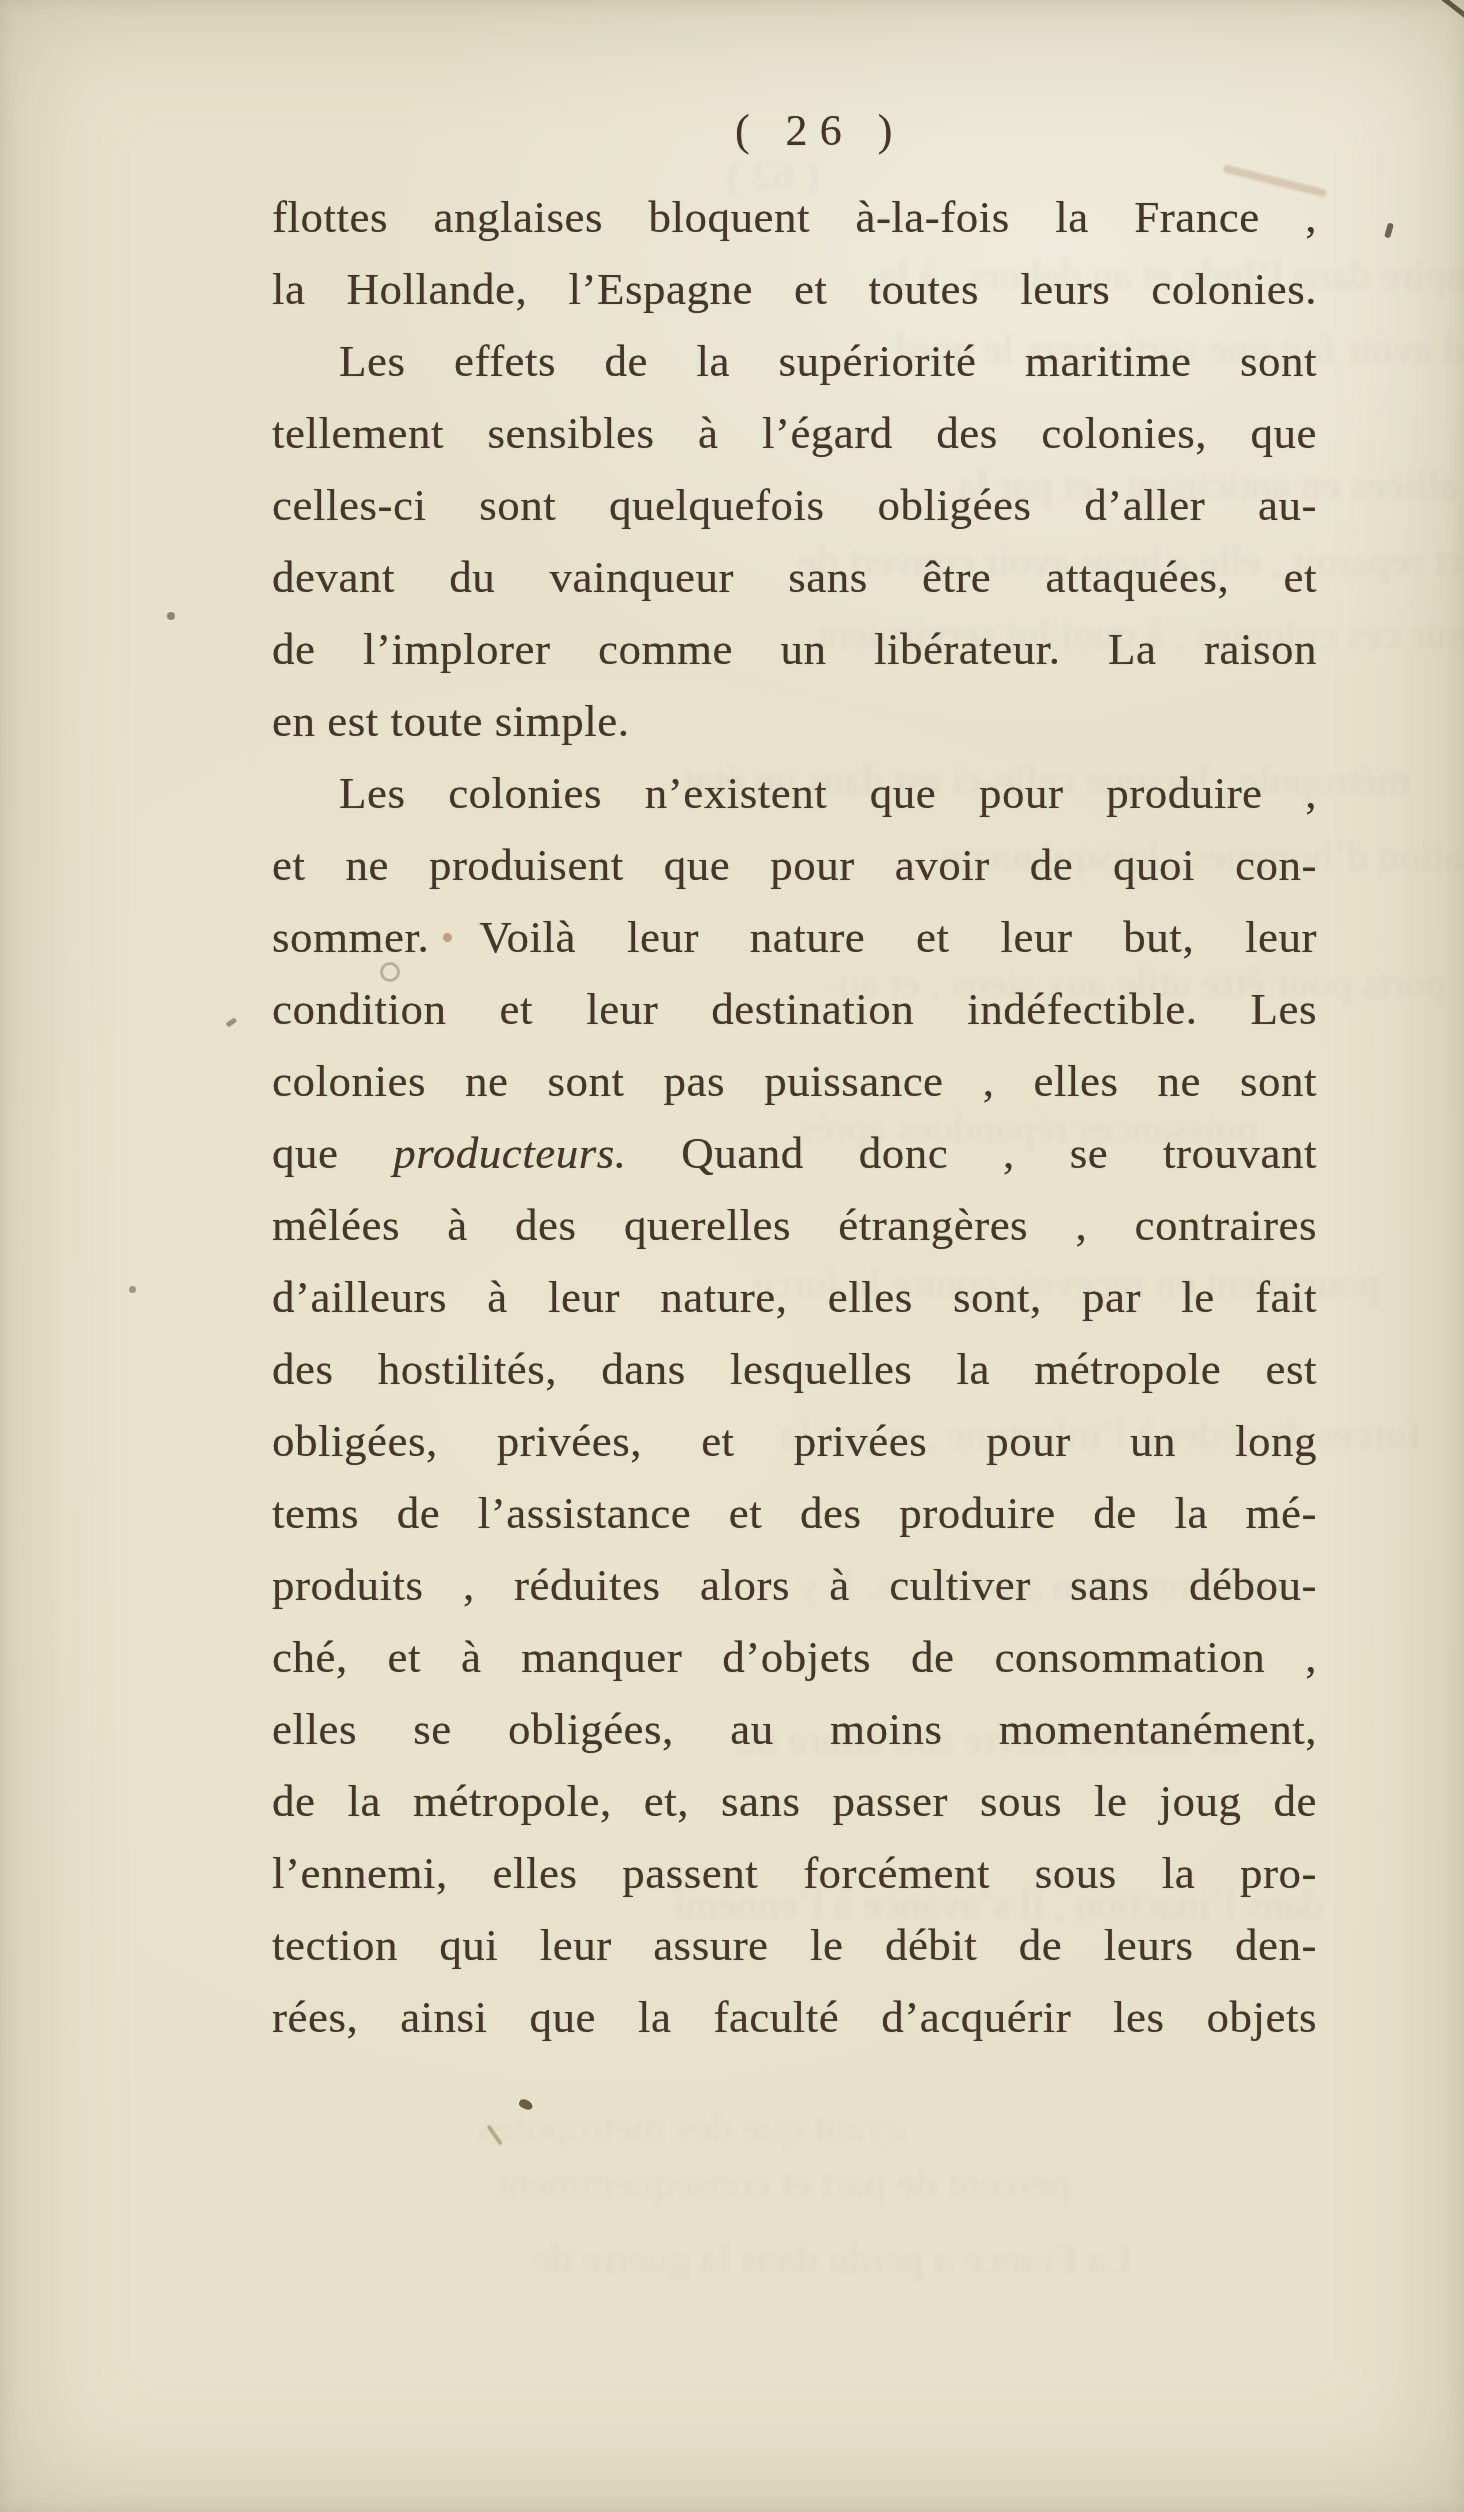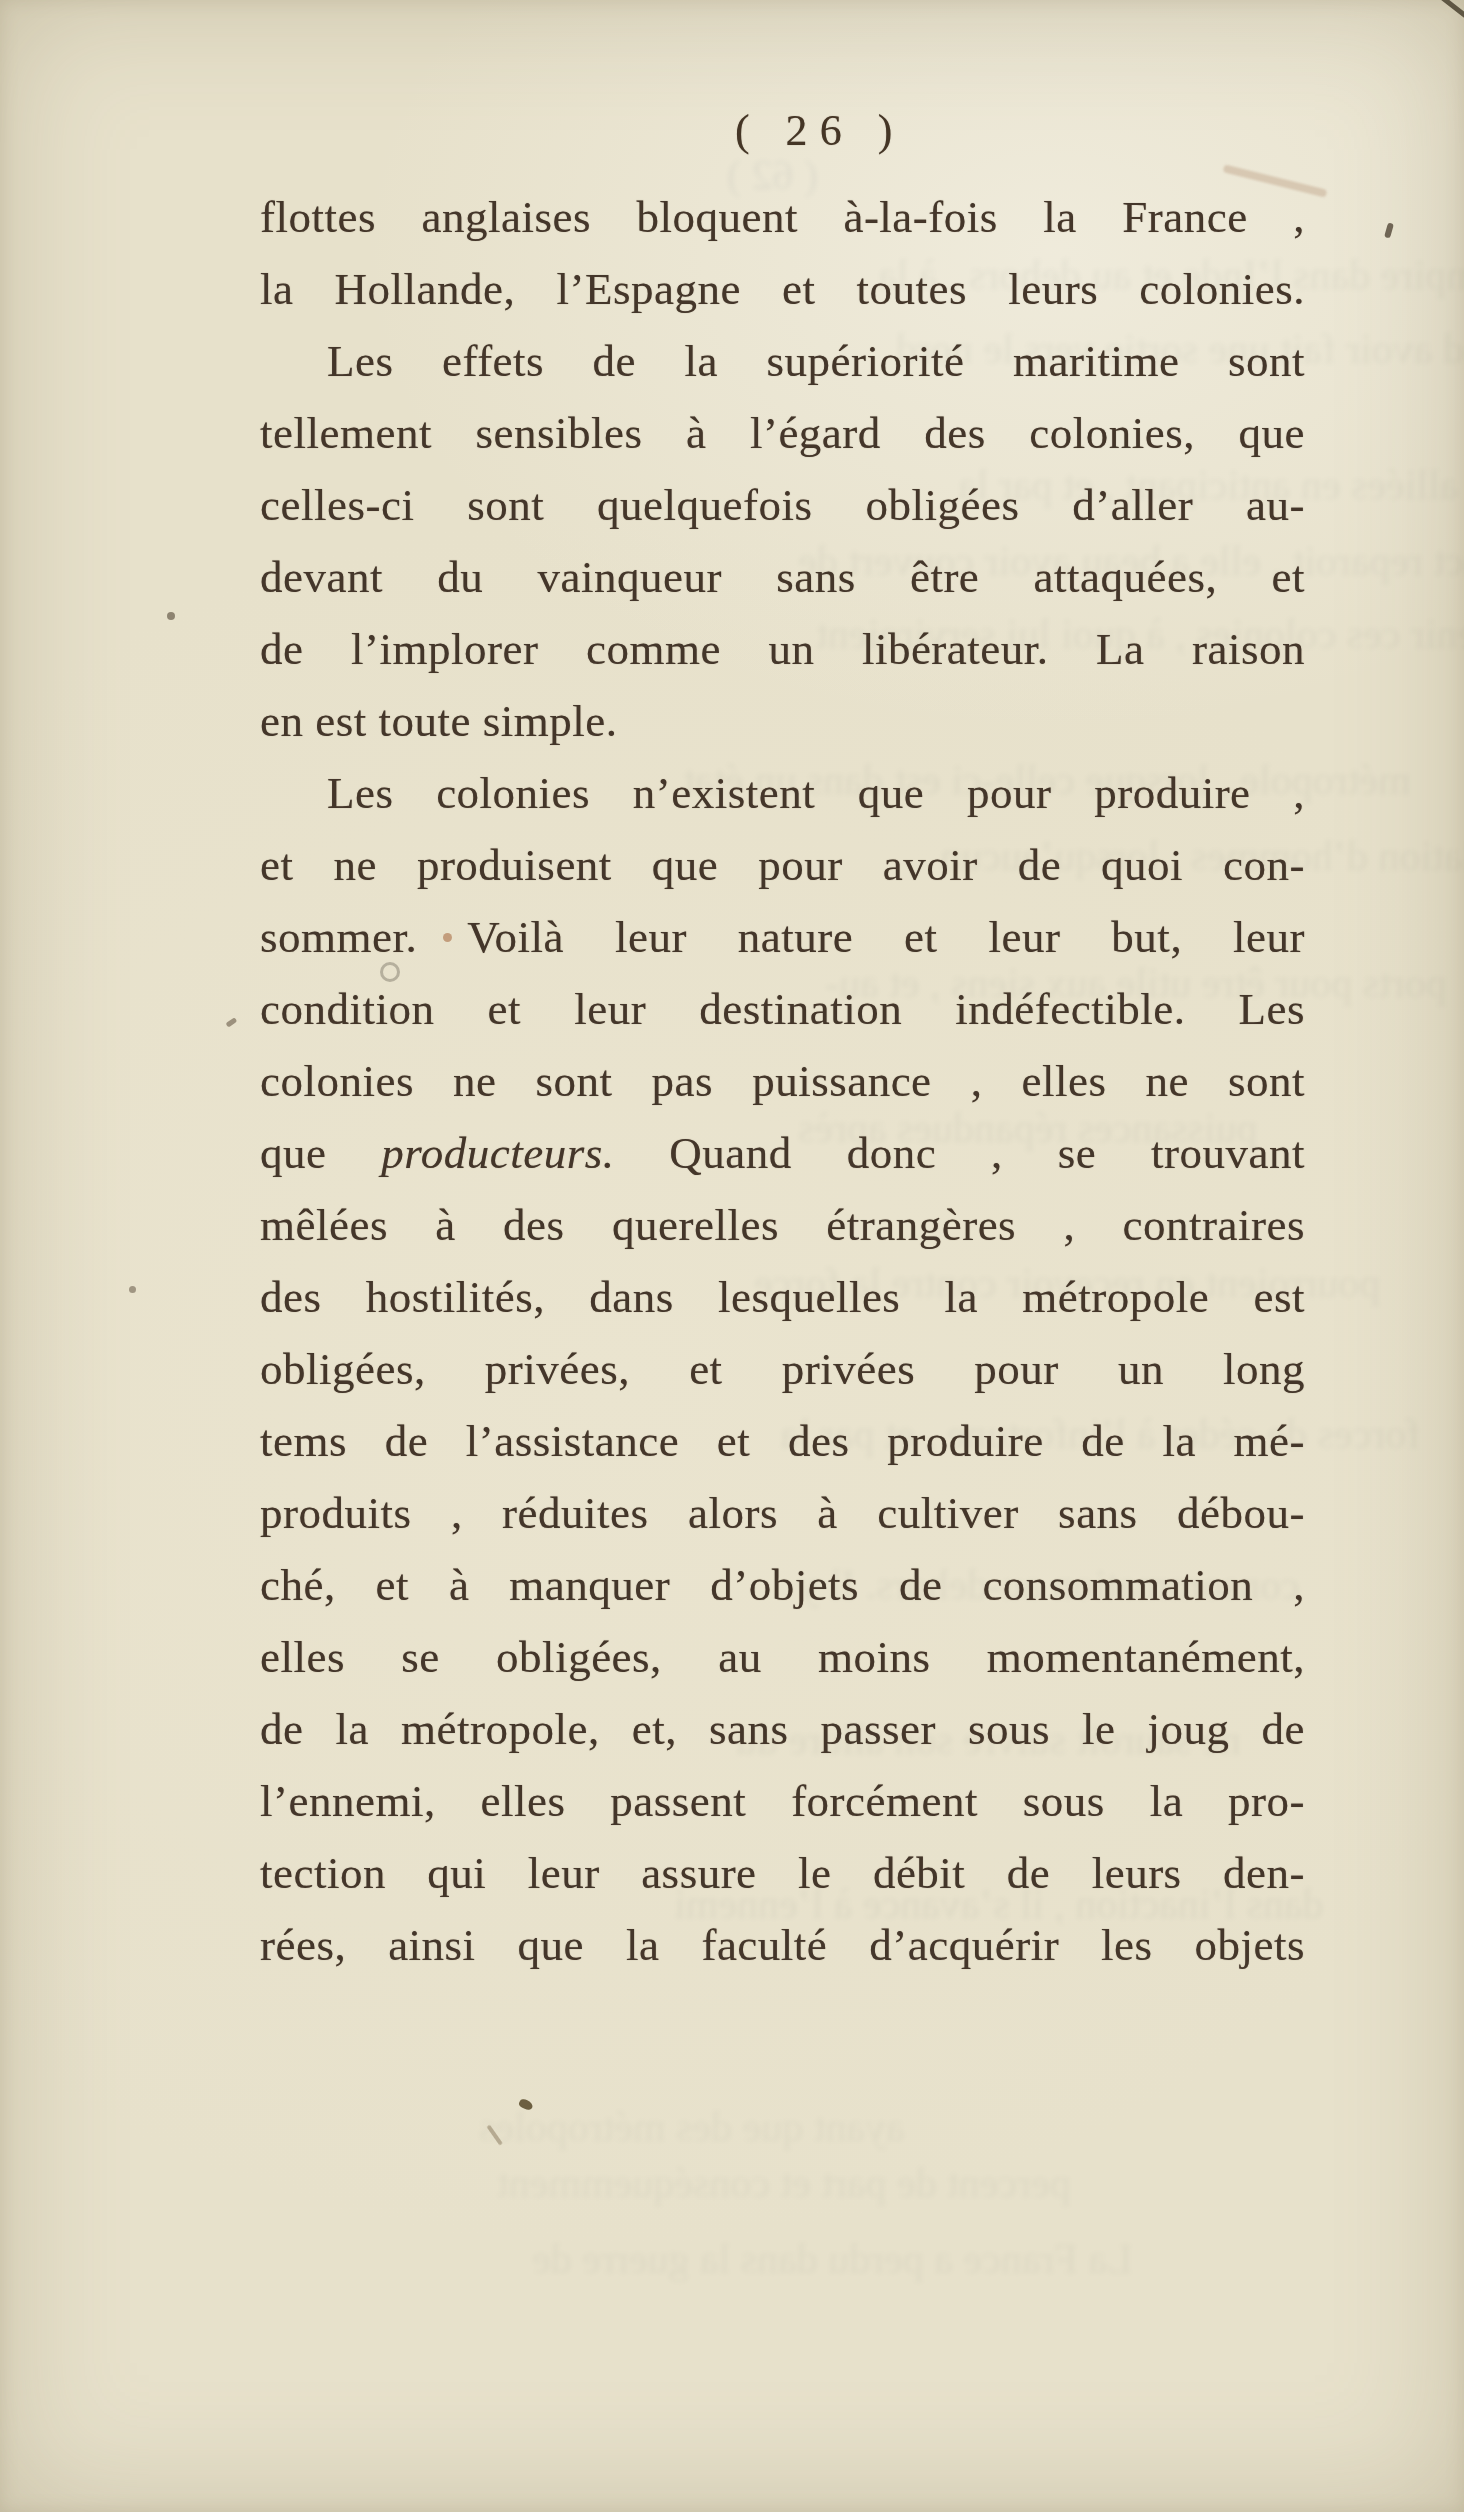--- a/index.html
+++ b/index.html
@@ -18,21 +18,21 @@
     content:"";position:absolute;inset:0;pointer-events:none;
     box-shadow: inset 0 0 124px rgba(140,127,94,.33), inset 0 0 18px rgba(140,127,94,.22);
   }
   .pagenum{
     position:absolute;top:105px;left:735px;
     font-size:44px;letter-spacing:12.4px;color:#453626;
     text-shadow:0 0 0.9px rgba(64,50,33,.5);
     white-space:nowrap;
   }
   .text{
-    position:absolute;left:260px;top:182px;width:1045px;
+    position:absolute;left:272px;top:182px;width:1045px;
   }
   .line{
     height:72px;line-height:71px;font-size:45px;
     text-align:justify;text-align-last:justify;
     letter-spacing:0.5px;
     text-shadow:0 0 0.9px rgba(64,50,33,.5);
     white-space:normal;
   }
   .line.indent{padding-left:67px;}
   .line.endpara{text-align-last:left;}
@@ -90,20 +90,21 @@
     <div class="line endpara">en est toute simple.</div>
     <div class="line indent">Les colonies n’existent que pour produire ,</div>
     <div class="line">et ne produisent que pour avoir de quoi con-</div>
     <div class="line">sommer. Voilà leur nature et leur but, leur</div>
     <div class="line">condition et leur destination indéfectible. Les</div>
     <div class="line">colonies ne sont pas puissance , elles ne sont</div>
     <div class="line">
       <span>que </span><span class="it">producteurs.</span><span> Quand donc , se trouvant</span>
     </div>
     <div class="line">mêlées à des querelles étrangères , contraires</div>
+    <div class="line">d’ailleurs à leur nature, elles sont, par le fait</div>
     <div class="line">des hostilités, dans lesquelles la métropole est</div>
     <div class="line">obligées, privées, et privées pour un long</div>
     <div class="line">tems de l’assistance et des produire de la mé-</div>
     <div class="line">produits , réduites alors à cultiver sans débou-</div>
     <div class="line">ché, et à manquer d’objets de consommation ,</div>
     <div class="line">elles se obligées, au moins momentanément,</div>
     <div class="line">de la métropole, et, sans passer sous le joug de</div>
     <div class="line">l’ennemi, elles passent forcément sous la pro-</div>
     <div class="line">tection qui leur assure le débit de leurs den-</div>
     <div class="line">rées, ainsi que la faculté d’acquérir les objets</div>

